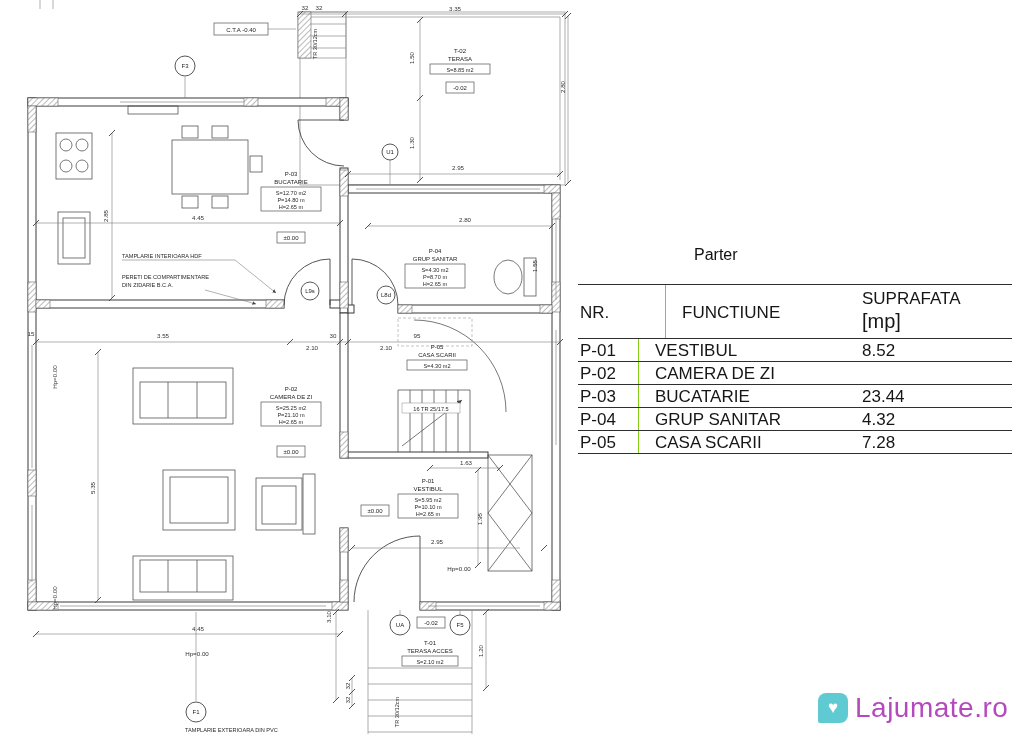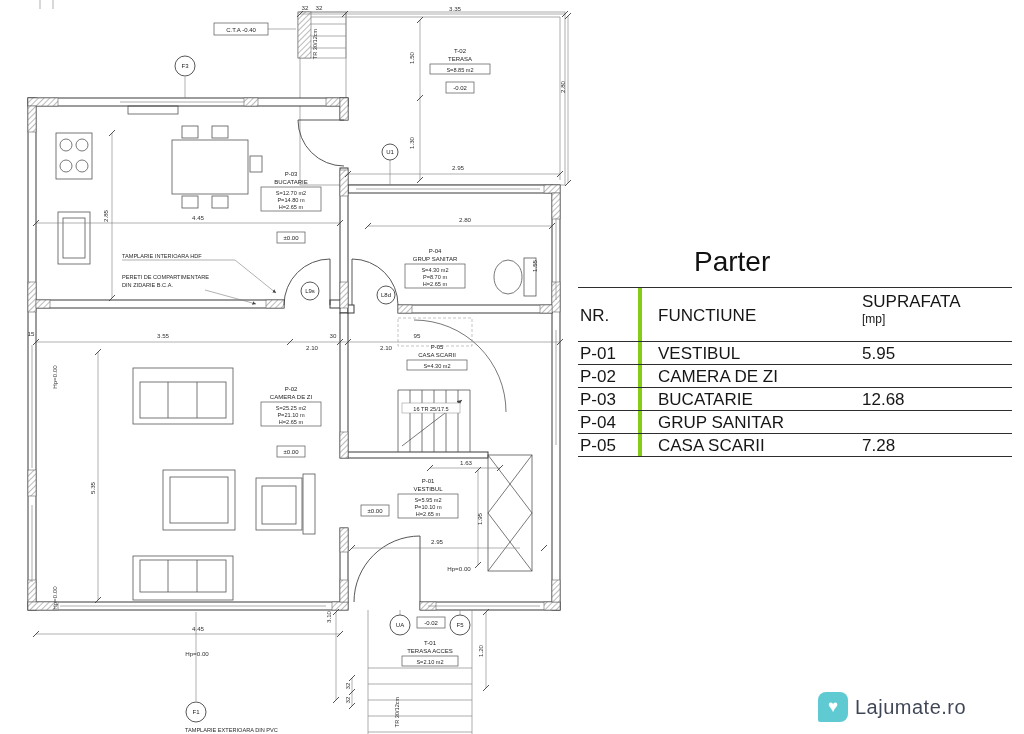--- a/index.html
+++ b/index.html
@@ -22,37 +22,37 @@
   .mkc  { fill:#fff; stroke:#444; stroke-width:.9; }
   .bx   { fill:#fff; stroke:#555; stroke-width:.7; }
   .lbl  { font-size:6px; fill:#1d1d1d; }
   .sm   { font-size:5.6px; fill:#2a2a2a; }
   .dimt { font-size:6.2px; fill:#333; }
   .mk   { font-size:6px; fill:#1d1d1d; }
   .mid  { text-anchor:middle; }
 
   
   .schedule { position:absolute; left:578px; top:246px; width:434px; color:#161616; }
-  .sch-title { font-size:28px; color:#111; padding-left:116px; margin-bottom:9px; }
+  .sch-title { font-size:16px; color:#111; padding-left:116px; margin-bottom:20px; }
   .sch-box { border-top:1px solid #2e2e2e; }
   .row { display:flex; border-bottom:1px solid #2e2e2e; }
   .c-nr { width:60px; padding:2px 0 0 2px; font-size:17px; }
-  .c-fn { flex:1; border-left:4px solid #84cc16; padding:2px 0 0 16px; font-size:17px; }
+  .c-fn { flex:1; border-left:1px solid #84cc16; padding:2px 0 0 16px; font-size:17px; }
   .c-ar { width:150px; text-align:left; padding:2px 22px 0 0; font-size:17px; }
   .row:not(.hdr) { height:23px; }
-  .hdr { height:54px; }
+  .hdr { height:54px;gap:27px; }
   .hdr .c-nr, .hdr .c-fn { display:flex; align-items:center; }
   .hdr .c-ar { padding-right:4px; padding-top:3px; line-height:1.25; }
-  .hdr .unit { padding-right:44px; font-size:12px; }
+  .hdr .unit { padding-right:44px; font-size:20px; }
 
   
   .wm { position:absolute; left:818px; top:692px; display:flex; align-items:center; gap:7px; opacity:.8; }
   .wm-icon { width:30px; height:30px; background:#38bec8; color:#fff; border-radius:8px 8px 8px 2px;
              font-size:17px; display:flex; align-items:center; justify-content:center; }
-  .wm-text { font-size:20px; color:#0f172a; letter-spacing:.5px; }
+  .wm-text { font-size:28px; color:#a21caf; letter-spacing:.5px; }
 </style>
 </head>
 <body>
 
 <div class="page">
 
 <svg class="plan" width="578" height="734" viewBox="0 0 578 734">
   <defs>
     <pattern id="hatch" patternUnits="userSpaceOnUse" width="4" height="4" patternTransform="rotate(45)">
       <rect width="4" height="4" fill="#fff"></rect>
@@ -314,34 +314,35 @@
       <div class="c-nr">NR.</div>
       <div class="c-fn">FUNCTIUNE</div>
       <div class="c-ar">
         <div>SUPRAFATA</div>
         <div class="unit">[mp]</div>
       </div>
     </div>
     <div class="row">
       <div class="c-nr">P-01</div>
       <div class="c-fn">VESTIBUL</div>
-      <div class="c-ar">5.95</div>
+      <div class="c-ar">8.52</div>
     </div>
     <div class="row">
       <div class="c-nr">P-02</div>
       <div class="c-fn">CAMERA DE ZI</div>
     </div>
     <div class="row">
       <div class="c-nr">P-03</div>
       <div class="c-fn">BUCATARIE</div>
-      <div class="c-ar">12.68</div>
+      <div class="c-ar">23.44</div>
     </div>
     <div class="row">
       <div class="c-nr">P-04</div>
       <div class="c-fn">GRUP SANITAR</div>
+      <div class="c-ar">4.32</div>
     </div>
     <div class="row">
       <div class="c-nr">P-05</div>
       <div class="c-fn">CASA SCARII</div>
       <div class="c-ar">7.28</div>
     </div>
   </div>
 </div>
 
 <div class="wm">

